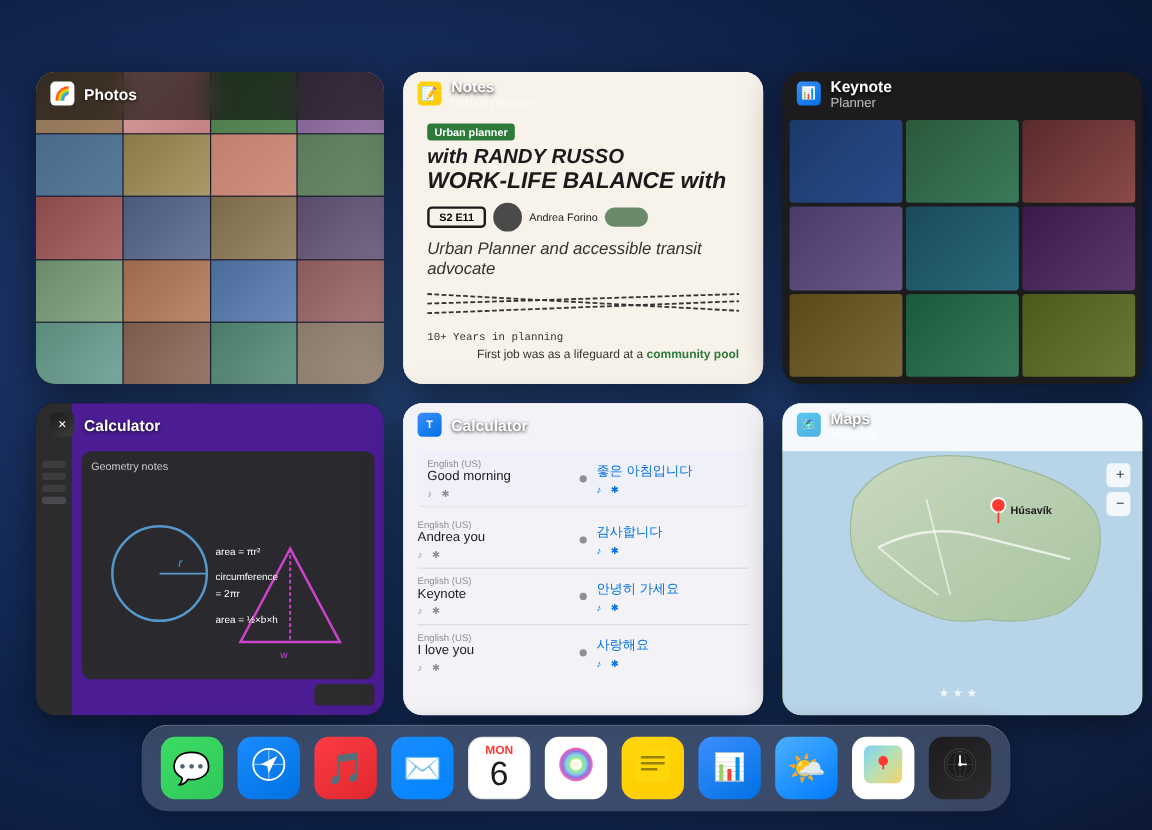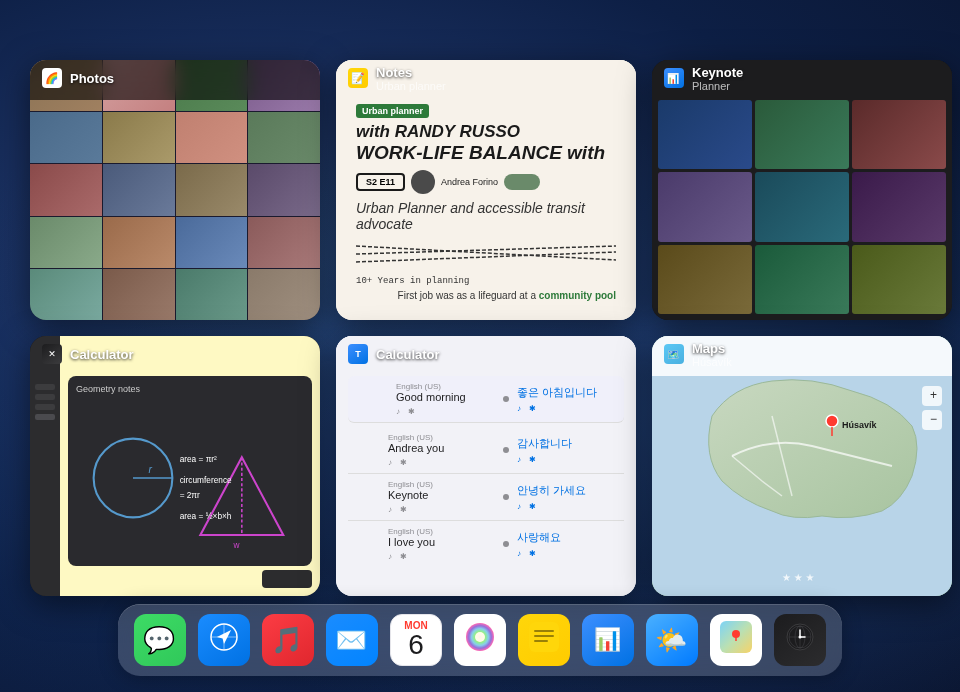--- a/index.html
+++ b/index.html
@@ -147,21 +147,21 @@
       gap: 0;
     }
 
     .calc-sidebar {
       width: 30px;
       background: #2c2c2e;
     }
 
     .calc-main {
       flex: 1;
-      background: #fef9c3;
+      background: #4c1d95;
       padding: 8px;
       padding-top: 40px;
     }
 
     .calc-sketch {
       background: #2a2a2e;
       border-radius: 8px;
       padding: 8px;
       height: 190px;
       position: relative;
@@ -189,21 +189,20 @@
     .translate-row {
       display: flex;
       align-items: center;
       padding: 6px 0;
       border-bottom: 0.5px solid #ddd;
       gap: 8px;
     }
 
     .translate-left {
       flex: 1;
-      margin-left: 40px;
     }
 
     .translate-right {
       flex: 1;
       color: #0071e3;
     }
 
     .translate-label {
       font-size: 8px;
       color: #8e8e93;

